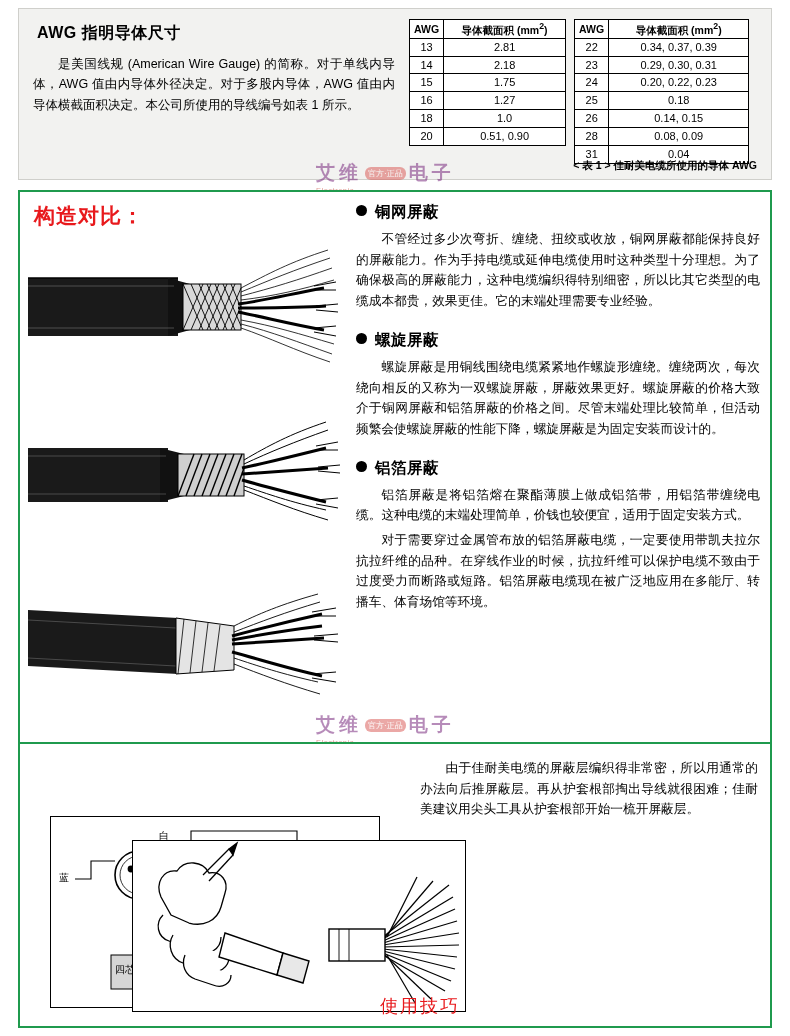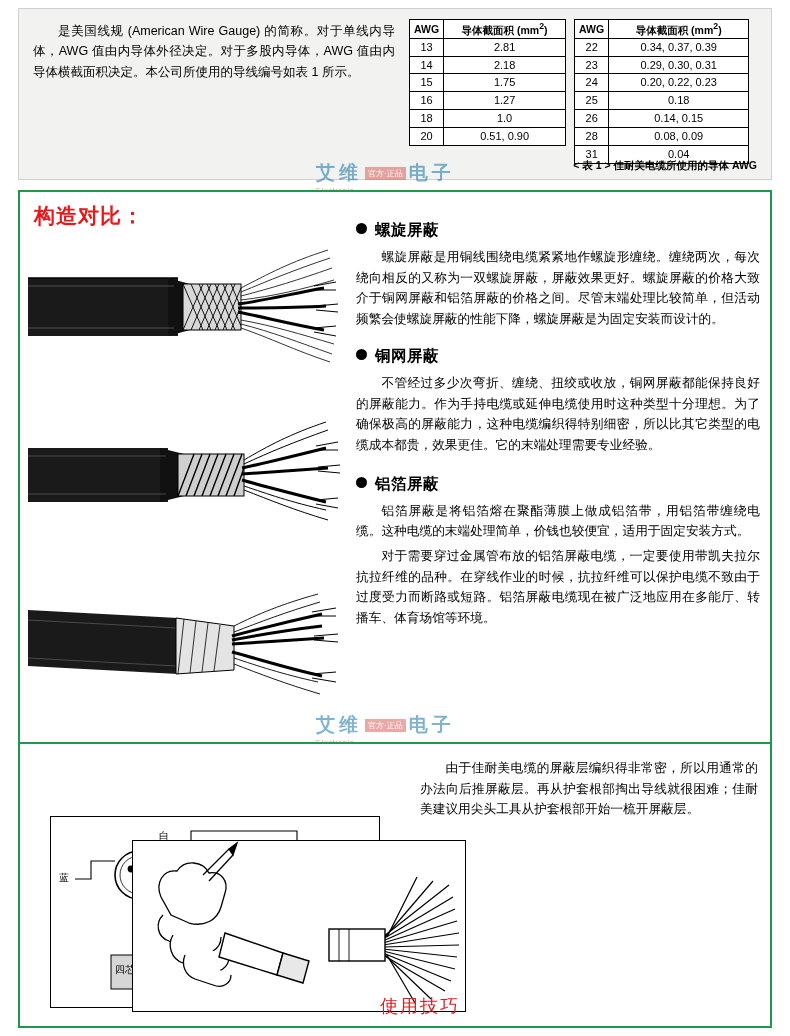--- a/index.html
+++ b/index.html
@@ -75,31 +75,31 @@
   .wm {
     position: absolute;
     pointer-events: none;
     opacity: 0.5;
     font-size: 11px;
     color: #9bb6d6;
     white-space: nowrap;
   }
   .wm .big {
     font-size: 19px;
-    color: #0369a1;
+    color: #701a75;
     letter-spacing: 4px;
     font-weight: bold;
   }
   .wm .chip {
     display: inline-block;
     background: #d9534f;
     color: #fff;
     font-size: 8px;
     padding: 1px 3px;
-    border-radius: 0;
+    border-radius: 6px;
     vertical-align: 3px;
   }
   .wm .sub {
     display: block;
     font-size: 7.5px;
     color: #c0392b;
     letter-spacing: 0.5px;
   }
 
   
@@ -218,20 +218,21 @@
     white-space: nowrap;
   }
   svg { display: block; }
 </style>
 </head>
 <body>
 
 <div id="sec-awg">
 
   <div id="awg-textcol">
+    <div id="awg-title">AWG 指明导体尺寸</div>
     <p id="awg-para">是美国线规 (American Wire Gauge) 的简称。对于单线内导体，AWG 值由内导体外径决定。对于多股内导体，AWG 值由内导体横截面积决定。本公司所使用的导线编号如表 1 所示。</p>
   </div>
 
   <div id="awg-tables">
     <table class="awg awg1">
       <thead>
         <tr>
           <th class="col-awg">AWG</th>
           <th class="col-area">导体截面积 (mm<sup>2</sup>)</th>
         </tr>
@@ -461,32 +462,32 @@
             <path d="M286 70 L310 72"></path>
           <path d="M284 104 L308 102"></path>
             <path d="M284 108 L308 112"></path>
         </g>
       </svg>
     </div>
   </div>
 
   <div id="txt-col">
 
+    <div class="sh-block" id="blk1">
+      <div class="sh-head">
+        <span class="bullet"></span><span>铜网屏蔽</span>
+      </div>
+      <p class="sh-para">不管经过多少次弯折、缠绕、扭绞或收放，铜网屏蔽都能保持良好的屏蔽能力。作为手持电缆或延伸电缆使用时这种类型十分理想。为了确保极高的屏蔽能力，这种电缆编织得特别细密，所以比其它类型的电缆成本都贵，效果更佳。它的末端处理需要专业经验。</p>
+    </div>
+
     <div class="sh-block" id="blk2">
       <div class="sh-head">
         <span class="bullet"></span><span>螺旋屏蔽</span>
       </div>
       <p class="sh-para">螺旋屏蔽是用铜线围绕电缆紧紧地作螺旋形缠绕。缠绕两次，每次绕向相反的又称为一双螺旋屏蔽，屏蔽效果更好。螺旋屏蔽的价格大致介于铜网屏蔽和铝箔屏蔽的价格之间。尽管末端处理比较简单，但活动频繁会使螺旋屏蔽的性能下降，螺旋屏蔽是为固定安装而设计的。</p>
-    </div>
-
-    <div class="sh-block" id="blk1">
-      <div class="sh-head">
-        <span class="bullet"></span><span>铜网屏蔽</span>
-      </div>
-      <p class="sh-para">不管经过多少次弯折、缠绕、扭绞或收放，铜网屏蔽都能保持良好的屏蔽能力。作为手持电缆或延伸电缆使用时这种类型十分理想。为了确保极高的屏蔽能力，这种电缆编织得特别细密，所以比其它类型的电缆成本都贵，效果更佳。它的末端处理需要专业经验。</p>
     </div>
 
     <div class="sh-block" id="blk3">
       <div class="sh-head">
         <span class="bullet"></span><span>铝箔屏蔽</span>
       </div>
       <p class="sh-para">铝箔屏蔽是将铝箔熔在聚酯薄膜上做成铝箔带，用铝箔带缠绕电缆。这种电缆的末端处理简单，价钱也较便宜，适用于固定安装方式。</p>
       <p class="sh-para">对于需要穿过金属管布放的铝箔屏蔽电缆，一定要使用带凯夫拉尔抗拉纤维的品种。在穿线作业的时候，抗拉纤维可以保护电缆不致由于过度受力而断路或短路。铝箔屏蔽电缆现在被广泛地应用在多能厅、转播车、体育场馆等环境。</p>
     </div>
   </div>

